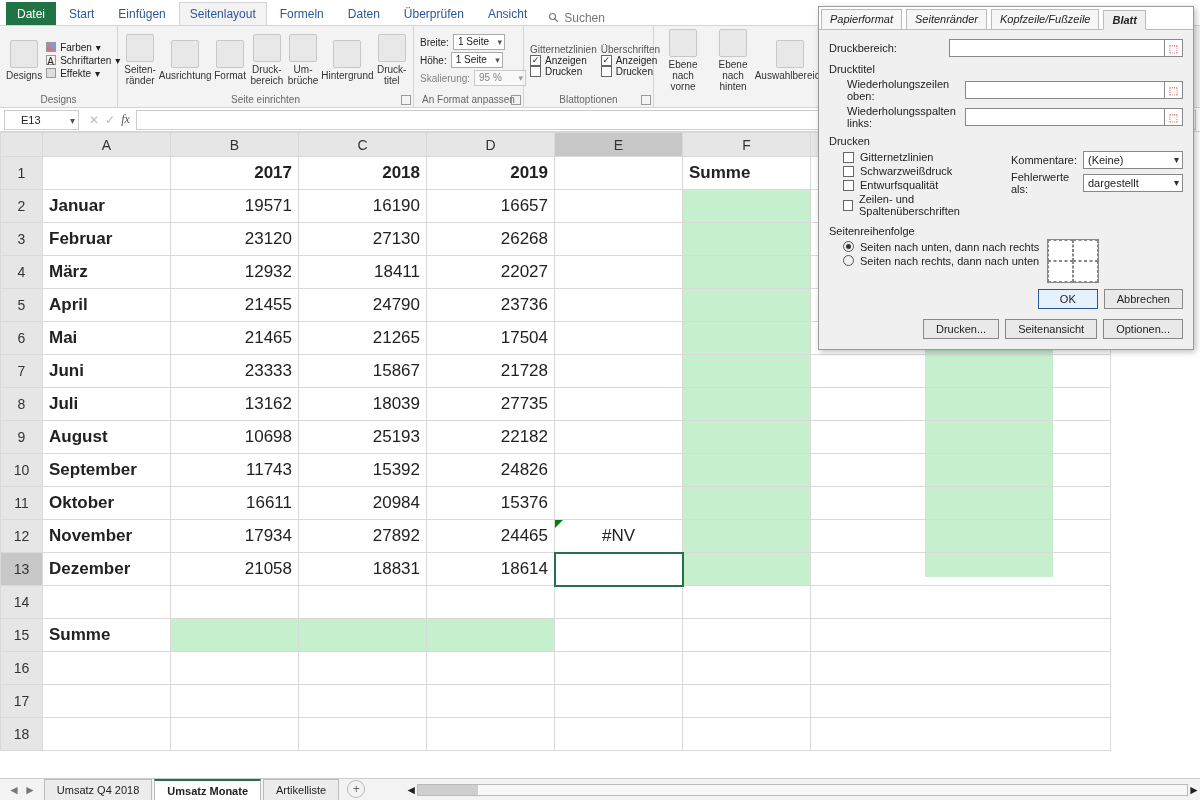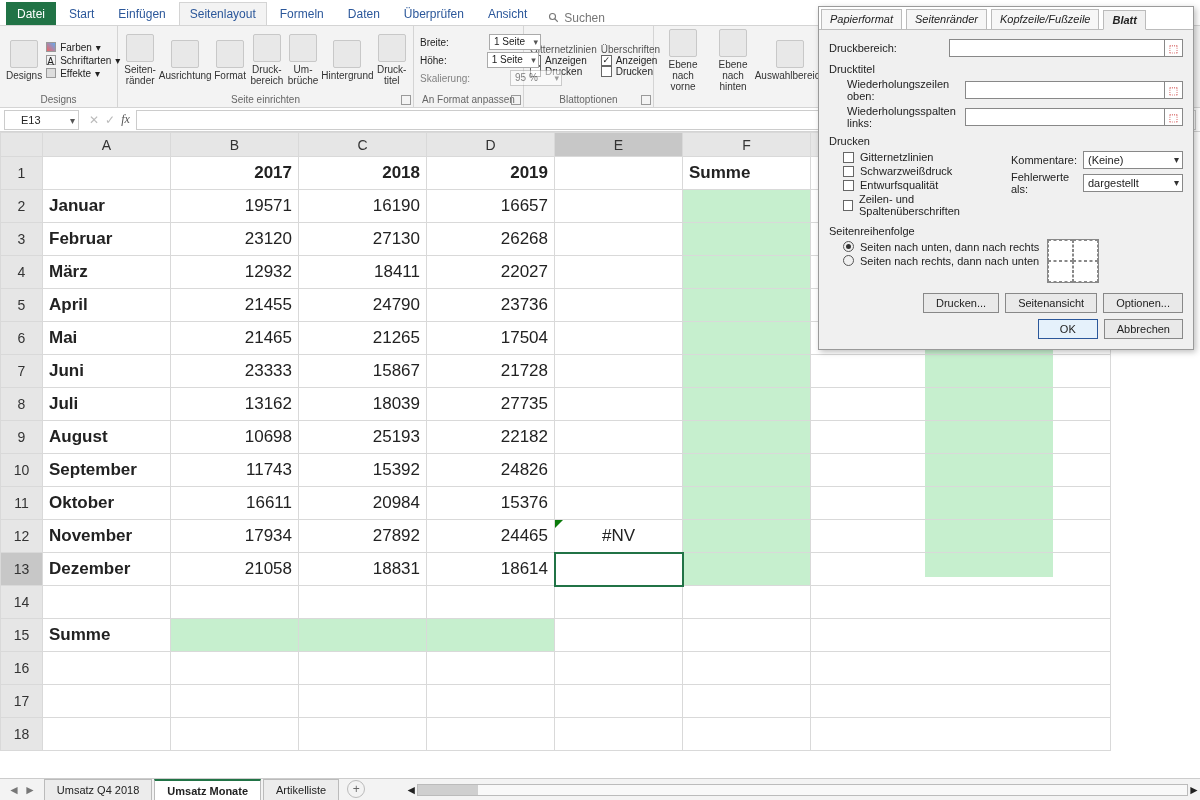--- a/index.html
+++ b/index.html
@@ -17,21 +17,21 @@
   .ribbon { display: flex; height: 82px; background: #f3f3f3; border-bottom: 1px solid #d4d4d4; }
   .group { border-right: 1px solid #d4d4d4; display: flex; flex-direction: column; }
   .group-body { flex: 1; display: flex; align-items: center; padding: 2px 6px; gap: 4px; }
   .group-label { font-size: 10px; color: #666; text-align: center; padding-bottom: 2px; position: relative; }
   .group-label .launcher { position: absolute; right: 2px; bottom: 2px; width: 10px; height: 10px; border: 1px solid #999; }
   .bigbtn { display: flex; flex-direction: column; align-items: center; justify-content: center; width: 46px; height: 64px; font-size: 10px; color: #333; text-align: center; line-height: 1.1; cursor: pointer; }
   .bigbtn .ico { width: 28px; height: 28px; background: #e8e8e8; border: 1px solid #c8c8c8; margin-bottom: 2px; border-radius: 2px; }
   .smallstack { display: flex; flex-direction: column; gap: 2px; font-size: 10px; }
   .smallstack .row { display: flex; align-items: center; gap: 4px; white-space: nowrap; }
   .smallstack .row .sw { width: 10px; height: 10px; border: 1px solid #999; }
-  .smallstack .sel { border: 1px solid #aaa; background: #fff; padding: 0 14px 0 4px; position: relative; min-width: 52px; height: 16px; line-height: 14px; margin-left: 36px; }
+  .smallstack .sel { border: 1px solid #aaa; background: #fff; padding: 0 14px 0 4px; position: relative; min-width: 52px; height: 16px; line-height: 14px; }
   .smallstack .sel::after { content: "▾"; position: absolute; right: 2px; top: 0; font-size: 9px; color: #555; }
   .chk { width: 11px; height: 11px; border: 1px solid #666; display: inline-flex; align-items: center; justify-content: center; font-size: 9px; color: #222; background:#fff; }
   .chk.on::before { content: "✓"; }
 
   
   .fx-row { display: flex; align-items: center; height: 24px; border-bottom: 1px solid #d4d4d4; }
   .namebox { width: 75px; border: 1px solid #ccc; height: 20px; margin: 0 4px; padding: 0 16px 0 16px; position: relative; font-size: 11px; line-height: 18px; background:#fff; }
   .namebox::after { content: "▾"; position: absolute; right: 3px; top: 1px; font-size: 10px; color: #555; }
   .fx-icons { display: flex; align-items: center; gap: 6px; padding: 0 6px; color: #888; }
   .fx-label { font-style: italic; font-family: "Times New Roman", serif; color: #555; }
@@ -546,26 +546,26 @@
             <span>Seiten nach rechts, dann nach unten</span>
           </div>
       </div>
       <div class="ordericon">
           <div></div>
           <div></div>
           <div></div>
           <div></div>
         </div>
     </div>
+    <div class="btnrow" style="margin-top:6px">
+      <div class="btn primary" style="min-width:60px;text-align:center">OK</div>
+      <div class="btn">Abbrechen</div>
+    </div>
     <div class="btnrow">
       <div class="btn">Drucken...</div>
       <div class="btn">Seitenansicht</div>
       <div class="btn">Optionen...</div>
     </div>
-    <div class="btnrow" style="margin-top:6px">
-      <div class="btn primary" style="min-width:60px;text-align:center">OK</div>
-      <div class="btn">Abbrechen</div>
-    </div>
   </div>
 
 </div>
 
 <div style="position: absolute; top: 169px; left: 925px; width: 128px; height: 408px; background: rgb(198, 239, 206); z-index: -1;"></div>
 
 </body></html>

